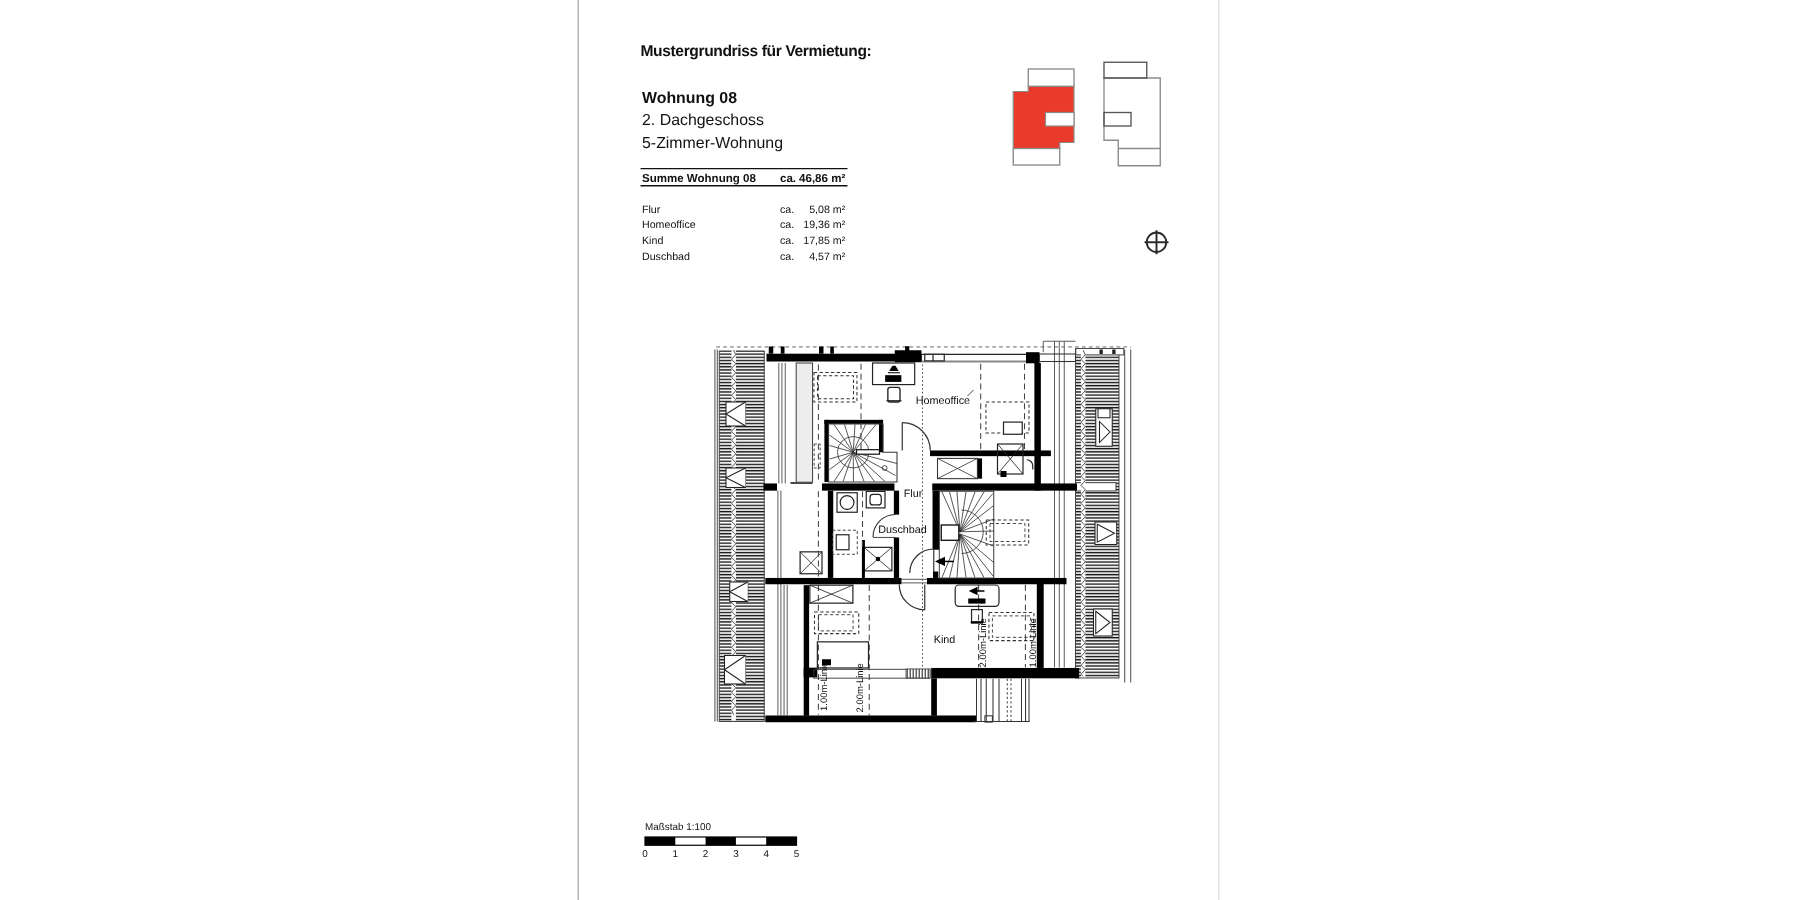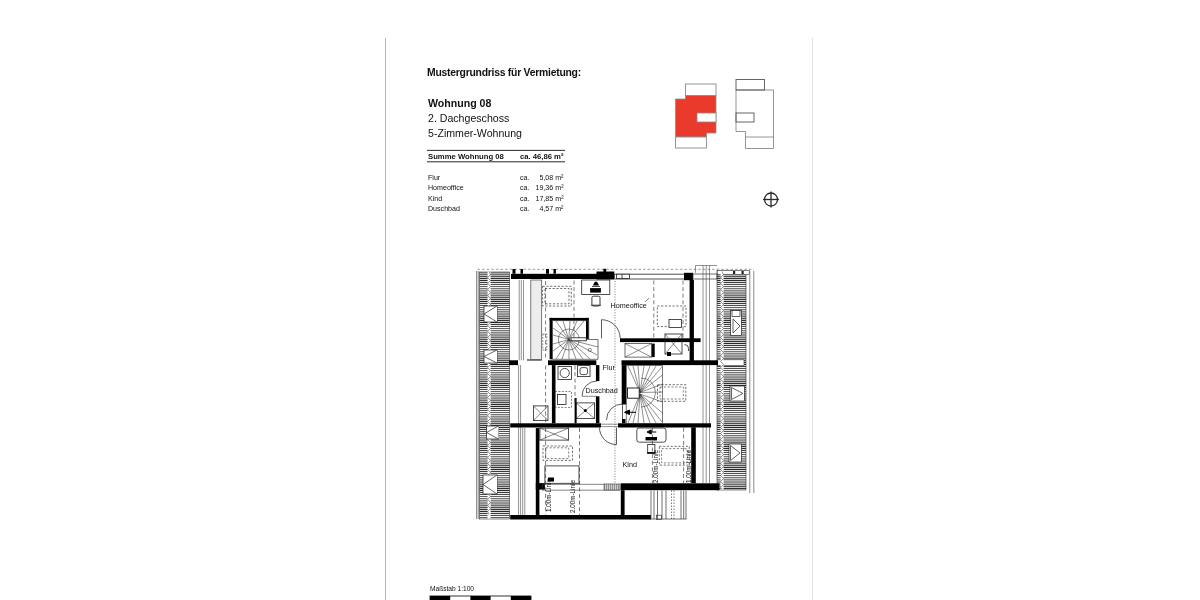--- a/index.html
+++ b/index.html
@@ -1,17 +1,17 @@
 <!DOCTYPE html>
 <html><head>
 <meta charset="utf-8">
 <style>
   html,body{margin:0;padding:0;background:#ffffff;}
   body{width:1200px;height:600px;overflow:hidden;font-family:"Liberation Sans",sans-serif;}
-  #page{position:relative;width:1200px;height:532px;margin-top:38px;}
+  #page{position:relative;width:1200px;height:532px;}
   svg{position:absolute;left:0;top:0;}
   .t{font-family:"Liberation Sans",sans-serif;fill:#111;}
 </style>
 </head>
 <body>
 <div id="page">
 <svg width="1200" height="600" viewBox="0 0 1200 600">
 <defs>
 
   <pattern id="hh" width="6" height="2.1" patternUnits="userSpaceOnUse">

